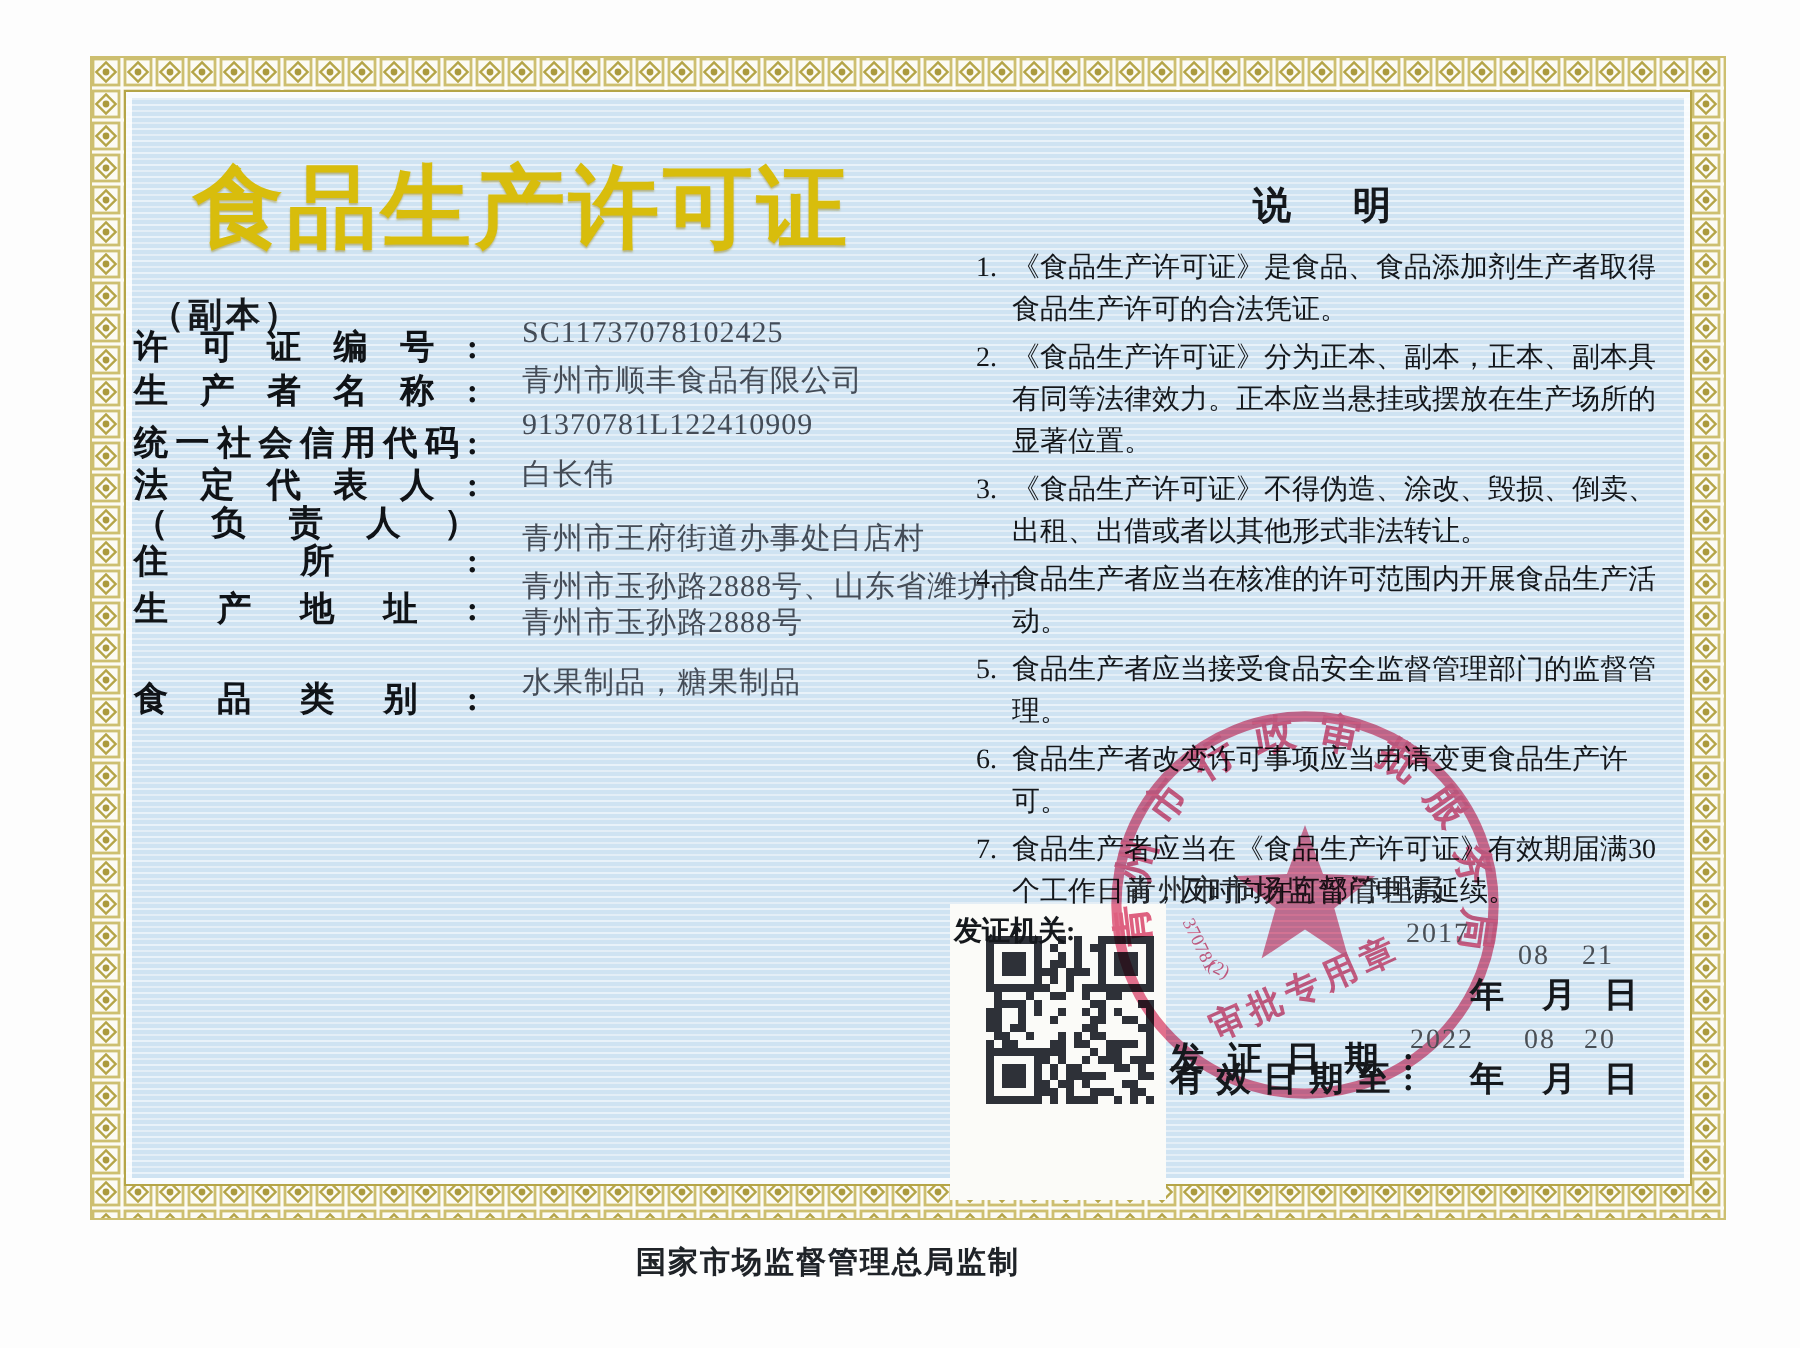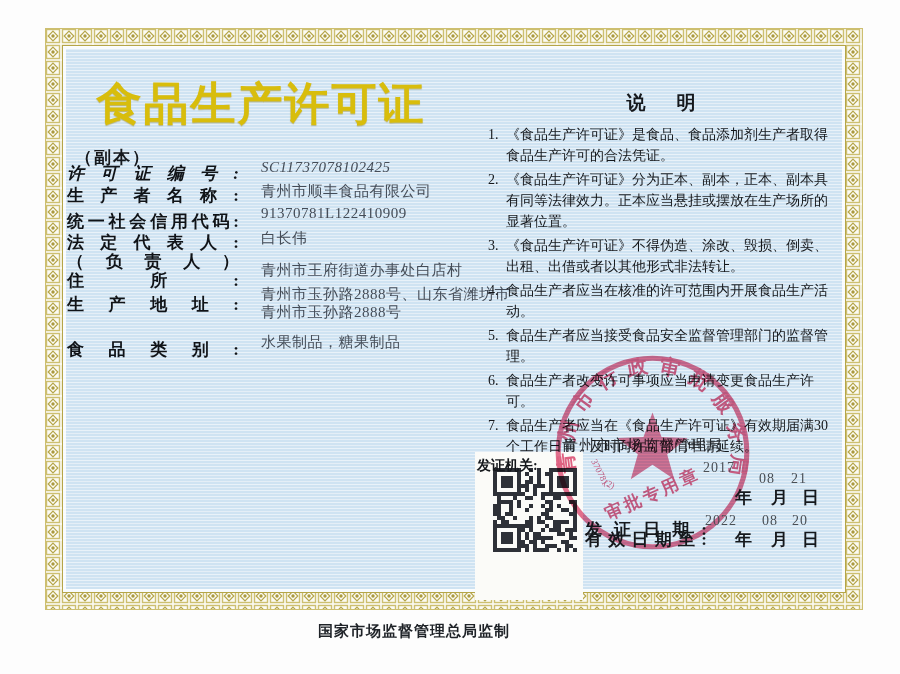--- a/index.html
+++ b/index.html
@@ -70,21 +70,21 @@
       <path d="M0,0 H818 V582 H0 Z M18,18 V564 H800 V18 Z" fill="url(#goldpat)" fill-rule="evenodd"></path>
       <rect x="0.5" y="0.5" width="817" height="581" fill="none" stroke="#cdbf70" stroke-width="1"></rect>
       <rect x="17.5" y="17.5" width="783" height="547" fill="none" stroke="#b5a548" stroke-width="1"></rect>
     </svg>
 
     <div class="panel"></div>
 
     <div class="title">食品生产许可证</div>
     <div class="subtitle">（副本）</div>
 
-    <div class="frow" style="left:22px;top:134px;font-style:italic;">
+    <div class="frow" style="left:22px;top:134px;">
       <span class="flabel">许可证编号:</span>
       <span class="fvalue" style="margin-top:-4px;">SC11737078102425</span>
     </div>
     <div class="frow" style="left:22px;top:156px;">
       <span class="flabel">生产者名称:</span>
       <span class="fvalue" style="margin-top:-2px;">青州市顺丰食品有限公司</span>
     </div>
     <div class="frow" style="left:22px;top:182px;">
       <span class="flabel">统一社会信用代码:</span>
       <span class="fvalue" style="margin-top:-6px;">91370781L122410909</span>

